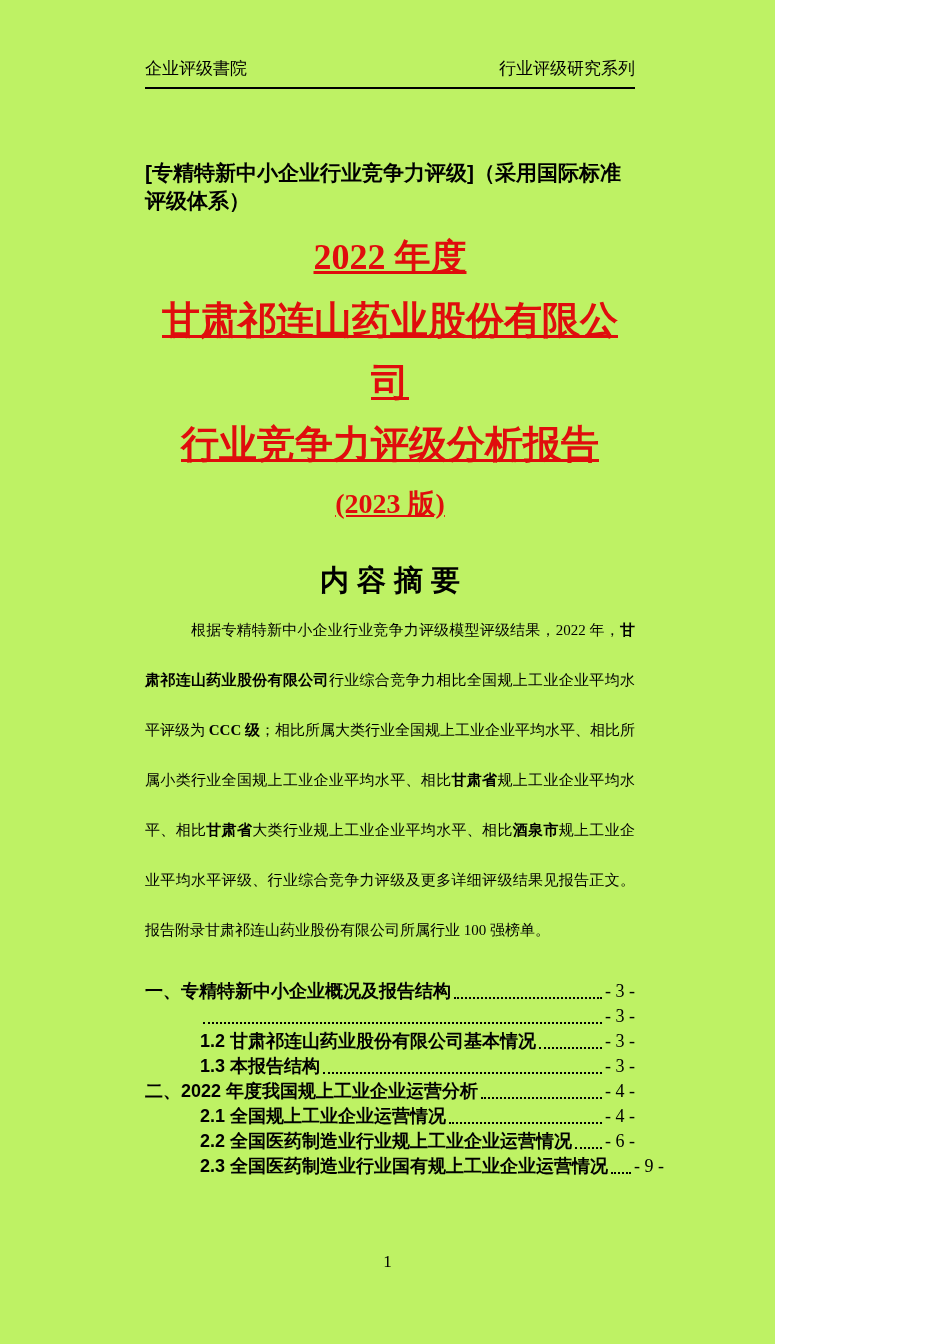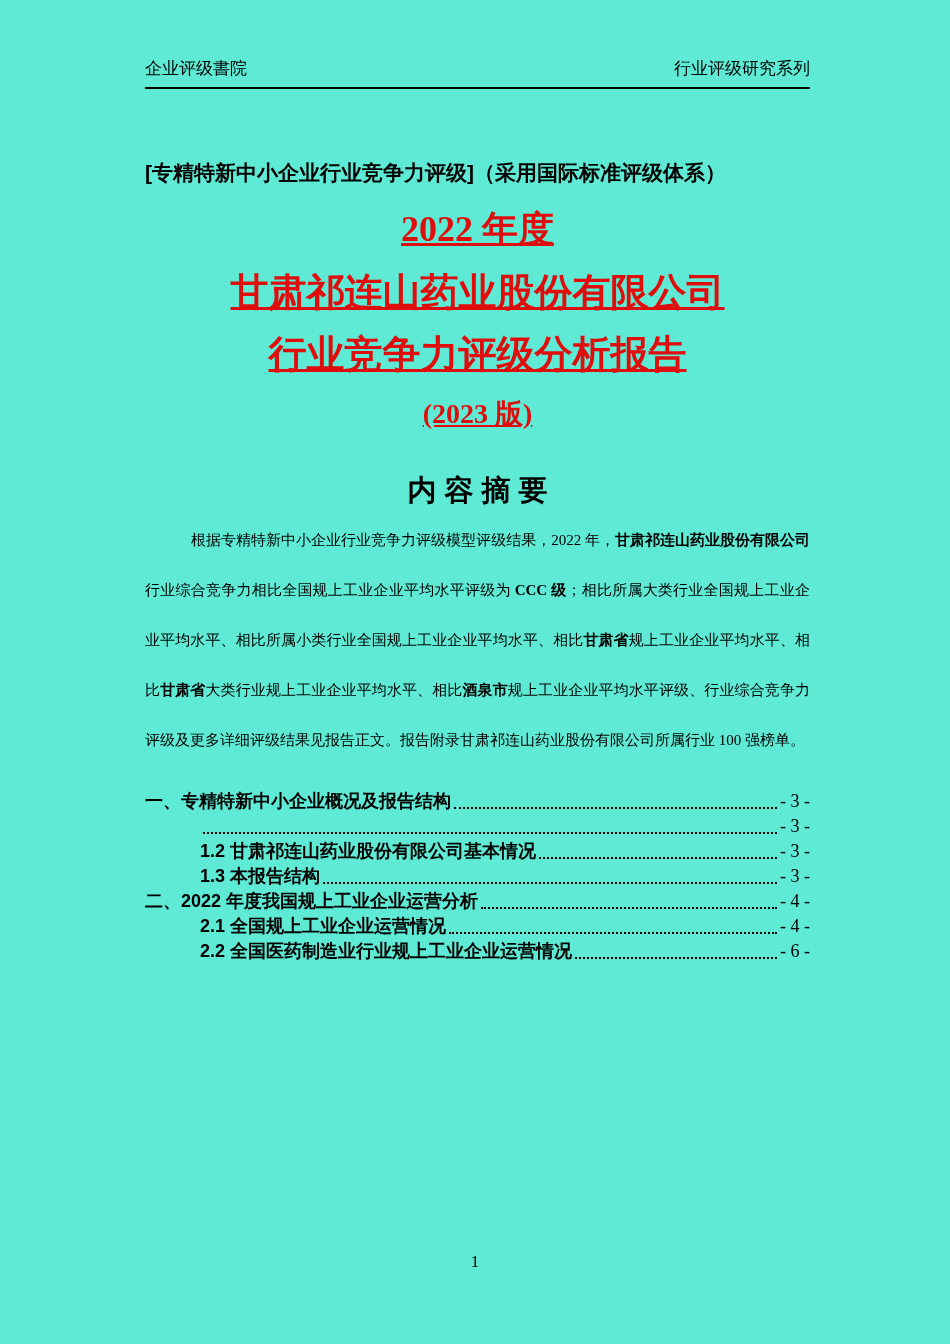--- a/index.html
+++ b/index.html
@@ -1,20 +1,20 @@
 <!DOCTYPE html>
 <html><head>
 <meta charset="utf-8">
 <style>
   html, body { margin: 0; padding: 0; background: #ffffff; }
   .page {
     position: relative;
-    width: 950px;
+    width: 775px;
     height: 1344px;
-    background: #5eead4;
+    background: #bef264;
     color: #000000;
     box-sizing: border-box;
     padding: 58px 140px 0 145px;
     font-family: "Liberation Serif", serif;
     overflow: hidden;
   }
   .header-row {
     display: flex;
     justify-content: space-between;
     align-items: flex-end;
@@ -150,17 +150,22 @@
       <div class="toc-row lvl2">
         <span class="toc-label">2.1 全国规上工业企业运营情况</span>
         <span class="toc-leader"></span>
         <span class="toc-page">- 4 -</span>
       </div>
       <div class="toc-row lvl2">
         <span class="toc-label">2.2 全国医药制造业行业规上工业企业运营情况</span>
         <span class="toc-leader"></span>
         <span class="toc-page">- 6 -</span>
       </div>
+      <div class="toc-row lvl2">
+        <span class="toc-label">2.3 全国医药制造业行业国有规上工业企业运营情况</span>
+        <span class="toc-leader"></span>
+        <span class="toc-page">- 9 -</span>
+      </div>
     </div>
 
   <div class="footer">1</div>
 
 </div>
 
 </body></html>

